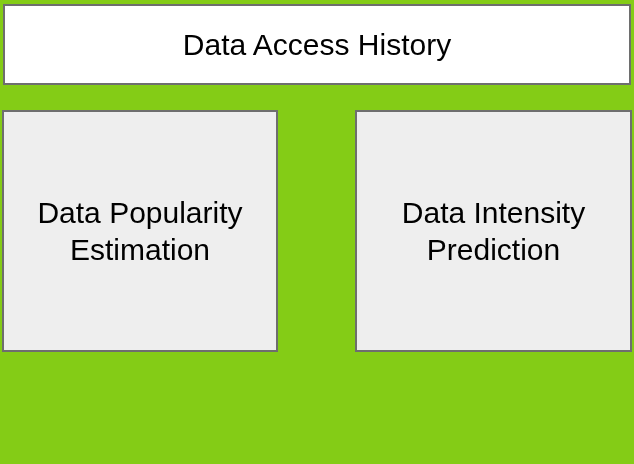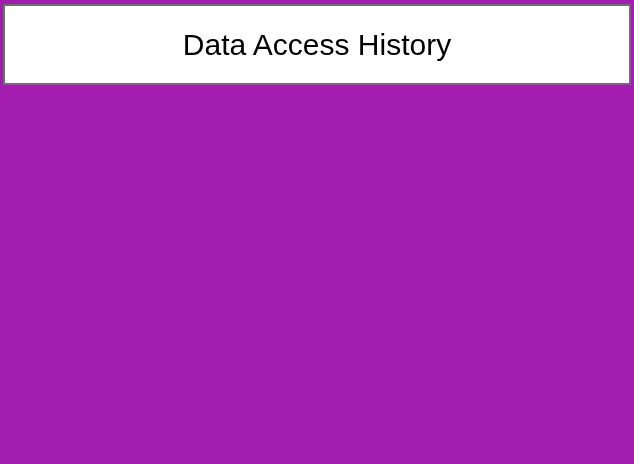--- a/index.html
+++ b/index.html
@@ -4,21 +4,21 @@
 <style>
   html, body {
     margin: 0;
     padding: 0;
     background: #ffffff;
   }
   .canvas {
     position: relative;
     width: 634px;
     height: 464px;
-    background: #a21caf;
+    background: #84cc16;
     font-family: "Liberation Sans", "DejaVu Sans", sans-serif;
     overflow: hidden;
   }
   .box {
     position: absolute;
     box-sizing: border-box;
     border: 2px solid #6e6e6e;
     display: flex;
     align-items: center;
     justify-content: center;
@@ -66,16 +66,22 @@
 </style>
 </head>
 <body>
 
 <div class="canvas">
 
   <div class="box box-white box-top">
     <span class="box-label">Data Access History</span>
   </div>
 
+  <div class="box box-gray box-mid-left">
+    <span class="box-label">Data Popularity Estimation</span>
+  </div>
 
+  <div class="box box-gray box-mid-right">
+    <span class="box-label">Data Intensity Prediction</span>
+  </div>
 
 
 </div>
 
 </body></html>

